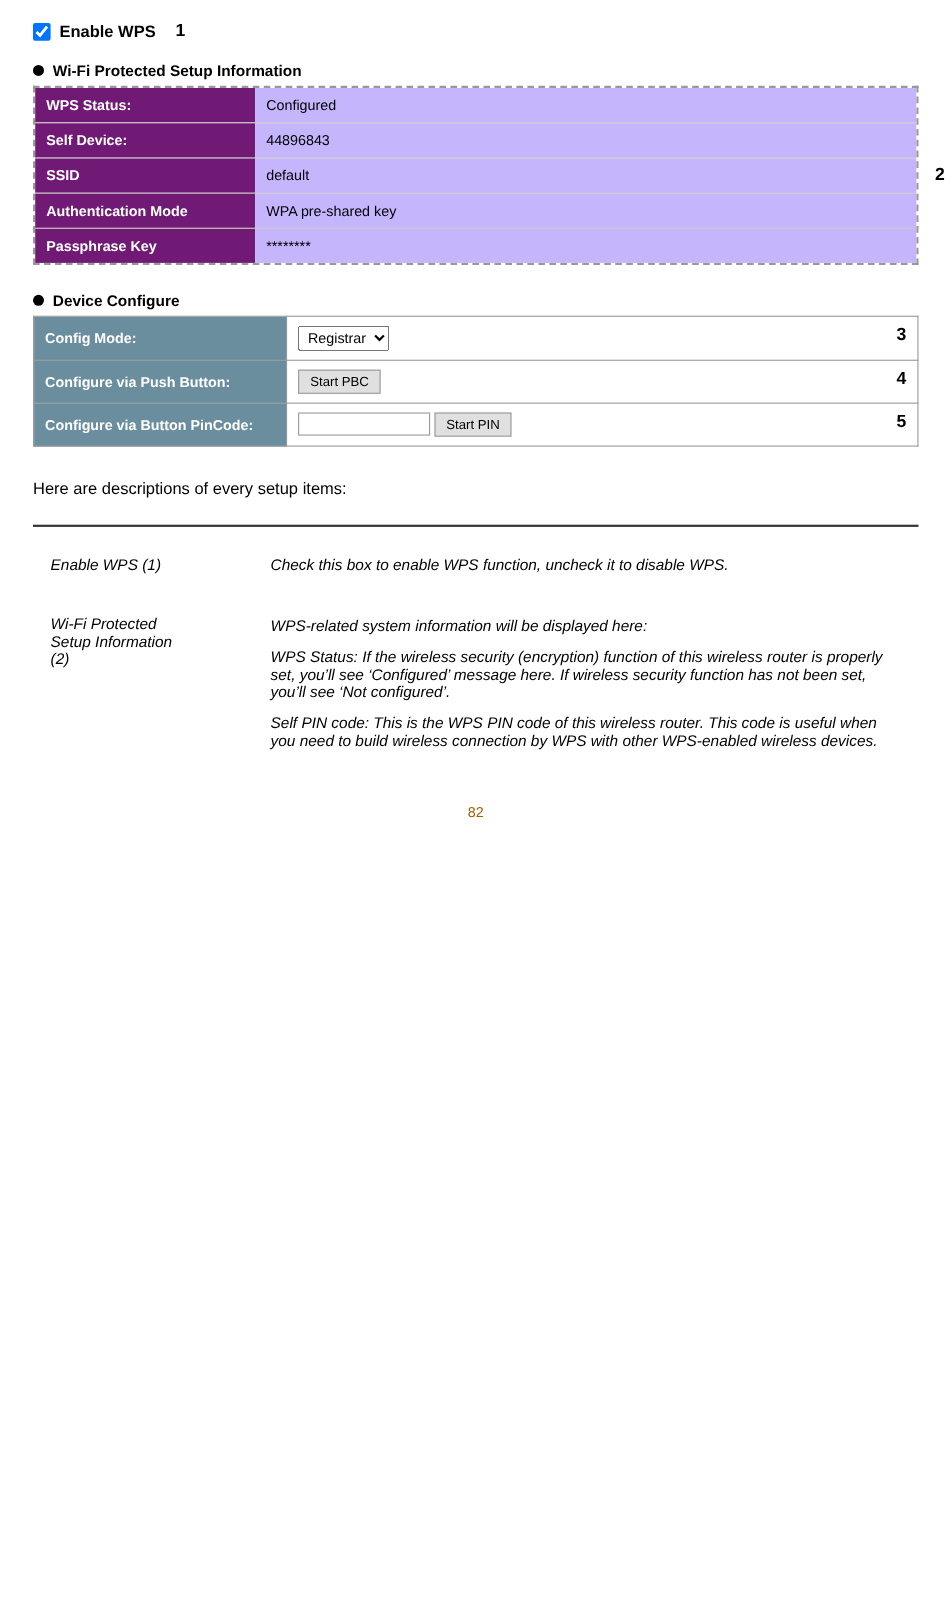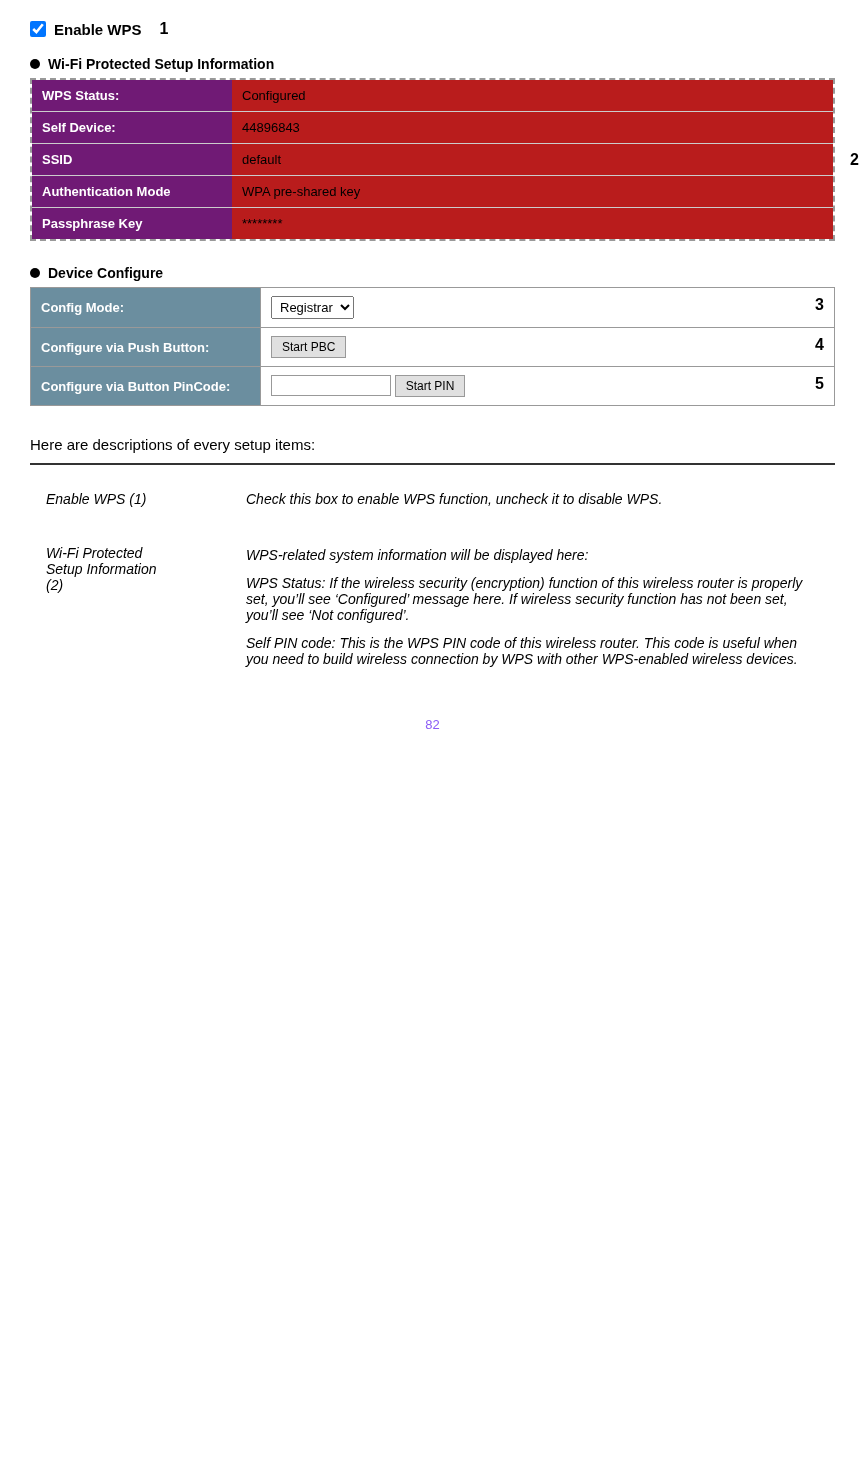--- a/index.html
+++ b/index.html
@@ -85,21 +85,21 @@
       vertical-align: middle;
     }
     .info-table td.label-cell {
       background: #701a75;
       color: #fff;
       font-weight: bold;
       width: 200px;
       font-size: 13px;
     }
     .info-table td.value-cell {
-      background: #b91c1c;
+      background: #c4b5fd;
       font-size: 13px;
       color: #000;
     }
 
     
     .device-config {
       margin-top: 10px;
     }
     .config-table {
       width: 100%;
@@ -156,21 +156,21 @@
       font-size: 13px;
     }
 
     
     .desc-section {
       margin-top: 30px;
     }
     .desc-header {
       font-size: 15px;
       font-weight: normal;
-      margin-bottom: 10px;
+      margin-bottom: 24px;
     }
     .divider {
       border: none;
       border-top: 2px solid #333;
       margin-bottom: 16px;
     }
 
     
     .desc-table {
       width: 100%;
@@ -188,21 +188,21 @@
       font-weight: normal;
     }
     .desc-table td.def-cell {
       font-style: italic;
     }
 
     .page-number {
       text-align: center;
       margin-top: 40px;
       font-size: 13px;
-      color: #8b5cf6;
+      color: #a16207;
     }
   </style>
 </head>
 <body>
 
 <div class="enable-wps-row">
   <input type="checkbox" checked="" style="">
   <span class="enable-wps-label">Enable WPS</span>
   <span class="enable-wps-num">1</span>
 </div>

